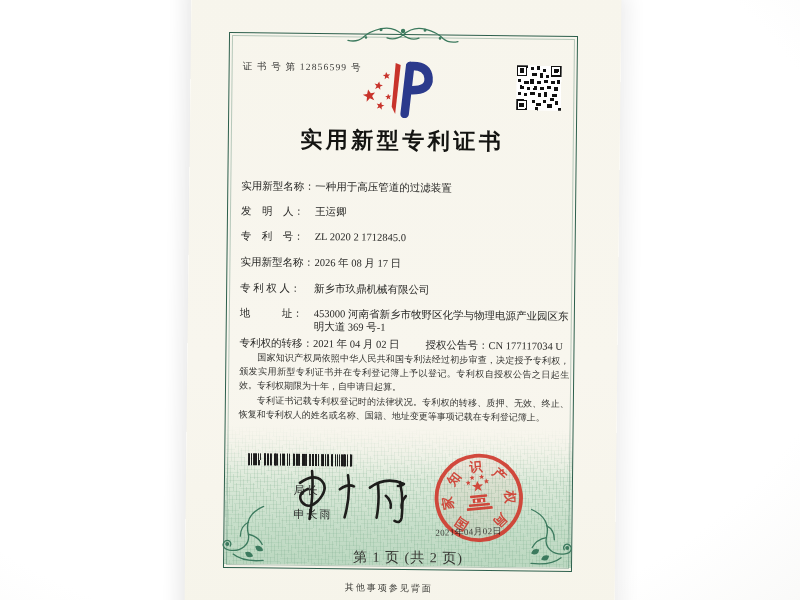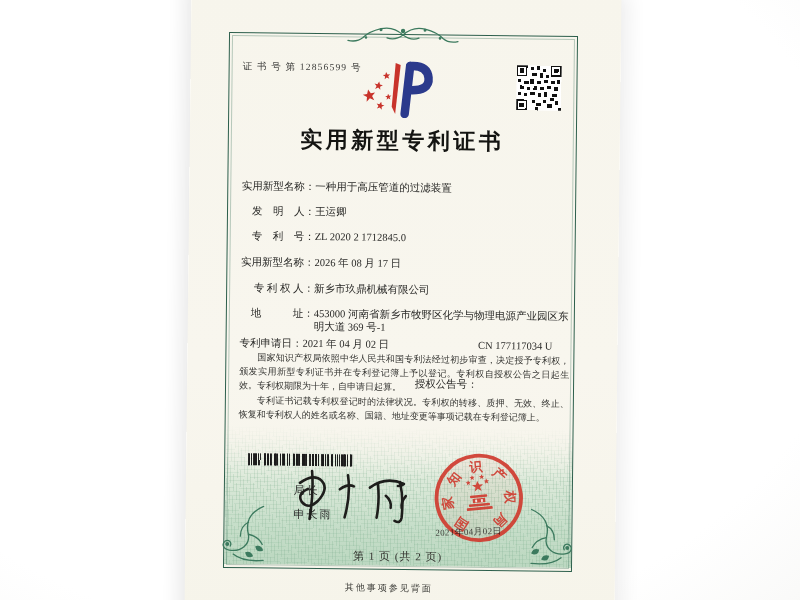--- a/index.html
+++ b/index.html
@@ -39,41 +39,41 @@
   .content{position:absolute;inset:0;z-index:4;color:#2a2a28;}
   .cert-no{position:absolute;left:52px;top:76px;font-size:9.5px;letter-spacing:1.2px;color:#3a3a38;}
   .logo{position:absolute;left:168px;top:72px;width:80px;height:60px;}
   .qr{position:absolute;left:326px;top:78px;width:45px;height:45px;}
   .title{
     position:absolute;left:38px;right:43px;top:140px;text-align:center;
     font-size:22px;font-weight:bold;letter-spacing:3.5px;color:#141412;
   }
   .fields{position:absolute;left:52px;top:195px;width:335px;font-size:10.5px;line-height:13px;}
   .frow{position:absolute;left:0;}
-  .frow .lab{display:inline-block;width:74px;vertical-align:top;white-space:pre;text-align:right;}
+  .frow .lab{display:inline-block;width:74px;vertical-align:top;white-space:pre;}
   .frow .val{display:inline-block;vertical-align:top;max-width:260px;}
   .grant .lab{width:auto;}
-  .grant .g2{margin-left:26px;margin-top:39px;}
+  .grant .g2{margin-left:26px;}
   .paras{
     position:absolute;left:52px;right:48px;top:366px;
     font-size:9px;line-height:14.2px;text-align:justify;color:#333330;
   }
   .paras p{margin:0;text-indent:2em;}
   .barcode{
     position:absolute;left:62px;top:469px;width:104px;height:12px;
     background:
       repeating-linear-gradient(90deg,#1c1c1c 0 1.4px,transparent 1.4px 2.8px,#1c1c1c 2.8px 3.6px,transparent 3.6px 6.2px,#1c1c1c 6.2px 8.4px,transparent 8.4px 9.6px),
       repeating-linear-gradient(90deg,rgba(20,20,20,.9) 0 1px,transparent 1px 4.6px,rgba(20,20,20,.9) 4.6px 6px,transparent 6px 11.3px);
   }
   .director{position:absolute;left:64px;top:498px;font-size:11px;letter-spacing:2px;color:#222;}
   .director div{margin-bottom:9px;padding-left:44px;}
   .signature{position:absolute;left:96px;top:480px;width:140px;height:60px;}
   .seal{position:absolute;left:245px;top:463px;width:96px;height:96px;opacity:.92;mix-blend-mode:multiply;transform:rotate(-6deg);}
   .seal-date{position:absolute;left:250px;top:539px;font-size:9px;color:#3c3c38;transform:rotate(-2.5deg);letter-spacing:.3px;white-space:nowrap;}
-  .page-note{position:absolute;left:168px;top:563px;font-size:11px;color:#33332f;letter-spacing:1px;}
+  .page-note{position:absolute;left:168px;top:563px;font-size:14px;color:#33332f;letter-spacing:1px;}
   .back-note{position:absolute;left:160px;top:596px;font-size:9px;color:#3a3a36;letter-spacing:2px;transform:rotate(.4deg);}
   .g{stroke:#3c7a5e;fill:none;stroke-width:1.3;stroke-linecap:round;}
   .gf{fill:#3c7a5e;stroke:none;}
 </style>
 </head>
 <body>
 
 <div class="photo">
   <div class="paper">
 
@@ -188,21 +188,21 @@
         <div class="frow" style="top:76px">
           <span class="lab">实用新型名称：</span><span class="val">2026 年 08 月 17 日</span>
         </div>
         <div class="frow" style="top:102px">
           <span class="lab">专 利 权 人：</span><span class="val">新乡市玖鼎机械有限公司</span>
         </div>
         <div class="frow" style="top:127px">
           <span class="lab">地　　　址：</span><span class="val" style="width:260px">453000 河南省新乡市牧野区化学与物理电源产业园区东明大道 369 号-1</span>
         </div>
         <div class="frow grant" style="top:157px">
-          <span class="lab">专利申请日：</span><span>2021 年 04 月 02 日</span><span class="lab g2">授权公告号：</span><span>CN 177117034 U</span>
+          <span class="lab">专利权的转移：</span><span>2021 年 04 月 02 日</span><span class="lab g2">授权公告号：</span><span>CN 177117034 U</span>
         </div>
       </div>
 
       <div class="paras">
         <p>国家知识产权局依照中华人民共和国专利法经过初步审查，决定授予专利权，颁发实用新型专利证书并在专利登记簿上予以登记。专利权自授权公告之日起生效。专利权期限为十年，自申请日起算。</p>
         <p>专利证书记载专利权登记时的法律状况。专利权的转移、质押、无效、终止、恢复和专利权人的姓名或名称、国籍、地址变更等事项记载在专利登记簿上。</p>
       </div>
 
       <div class="barcode"></div>
 

